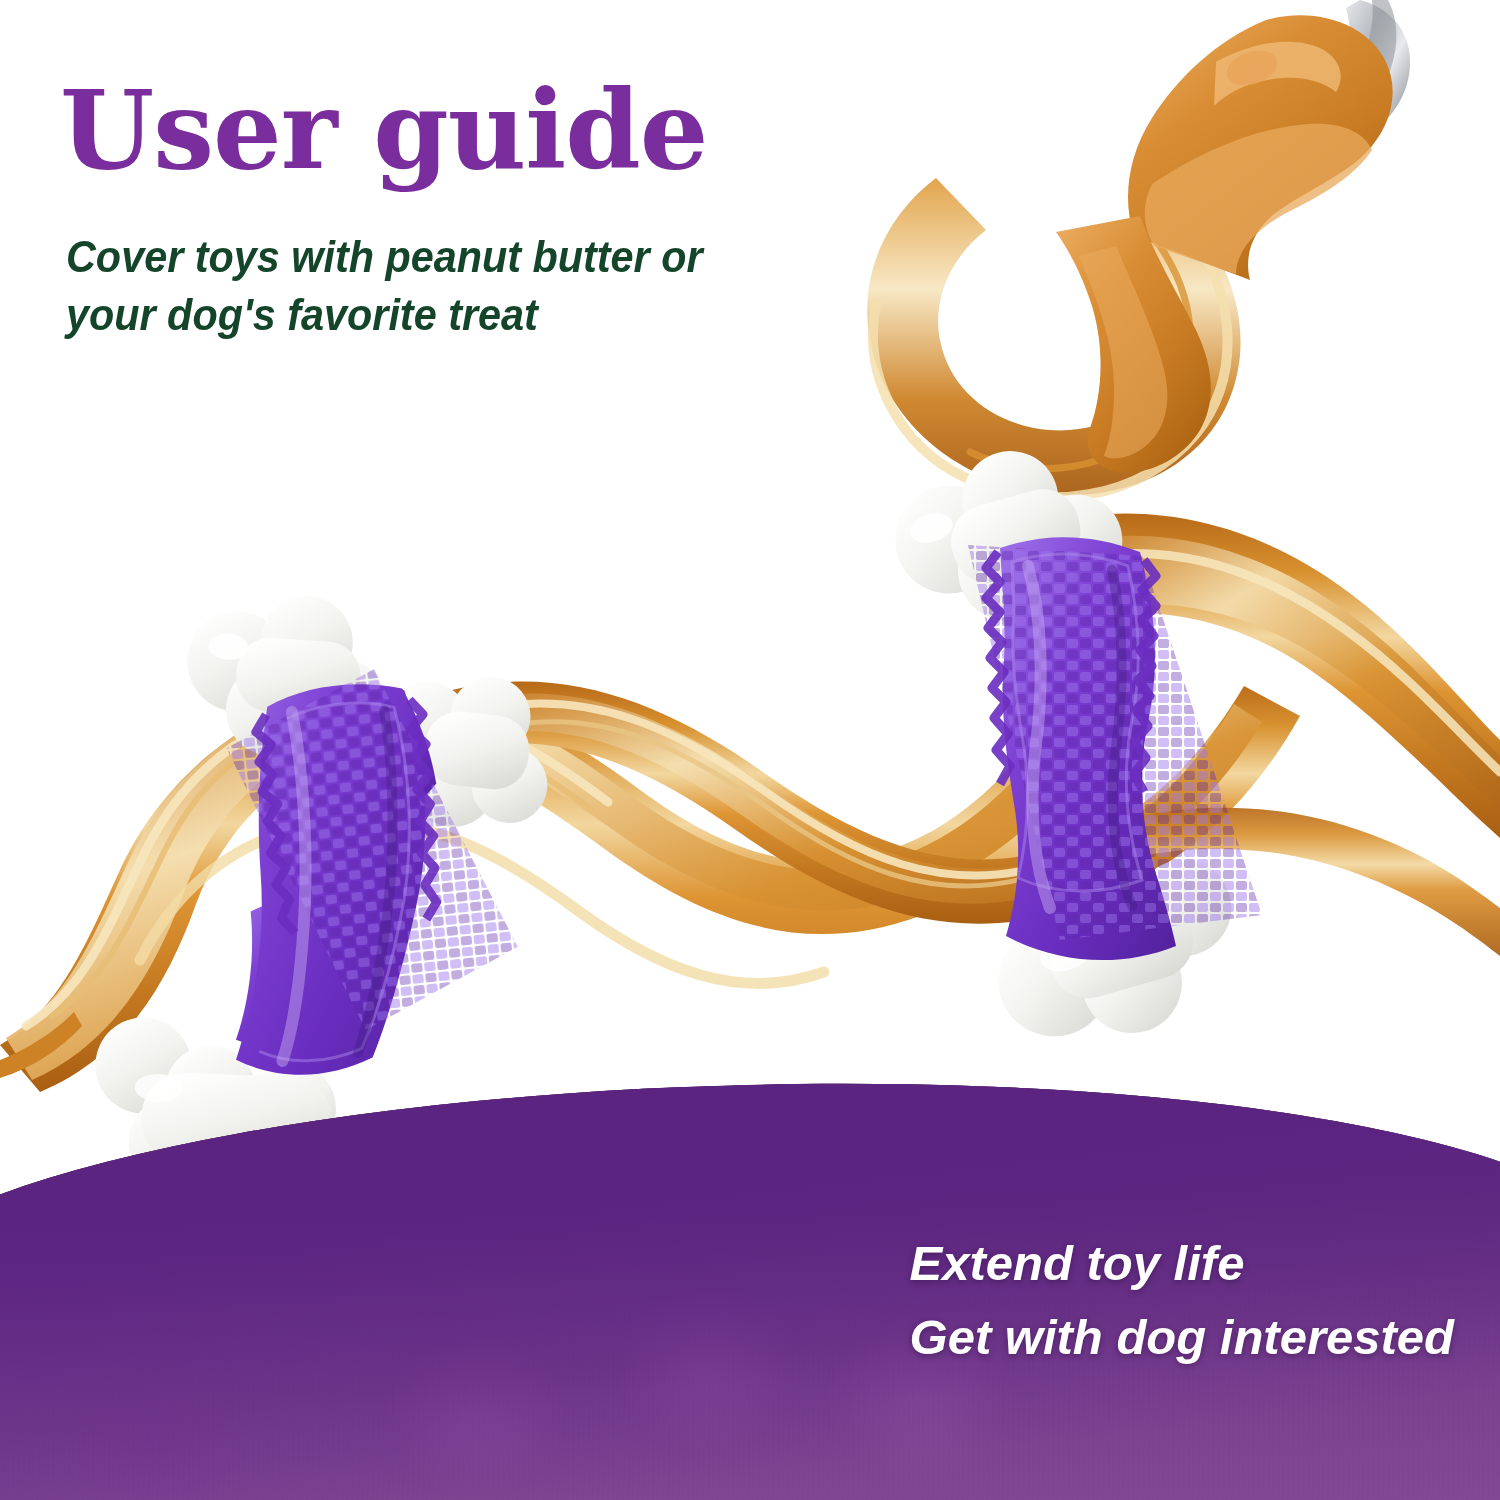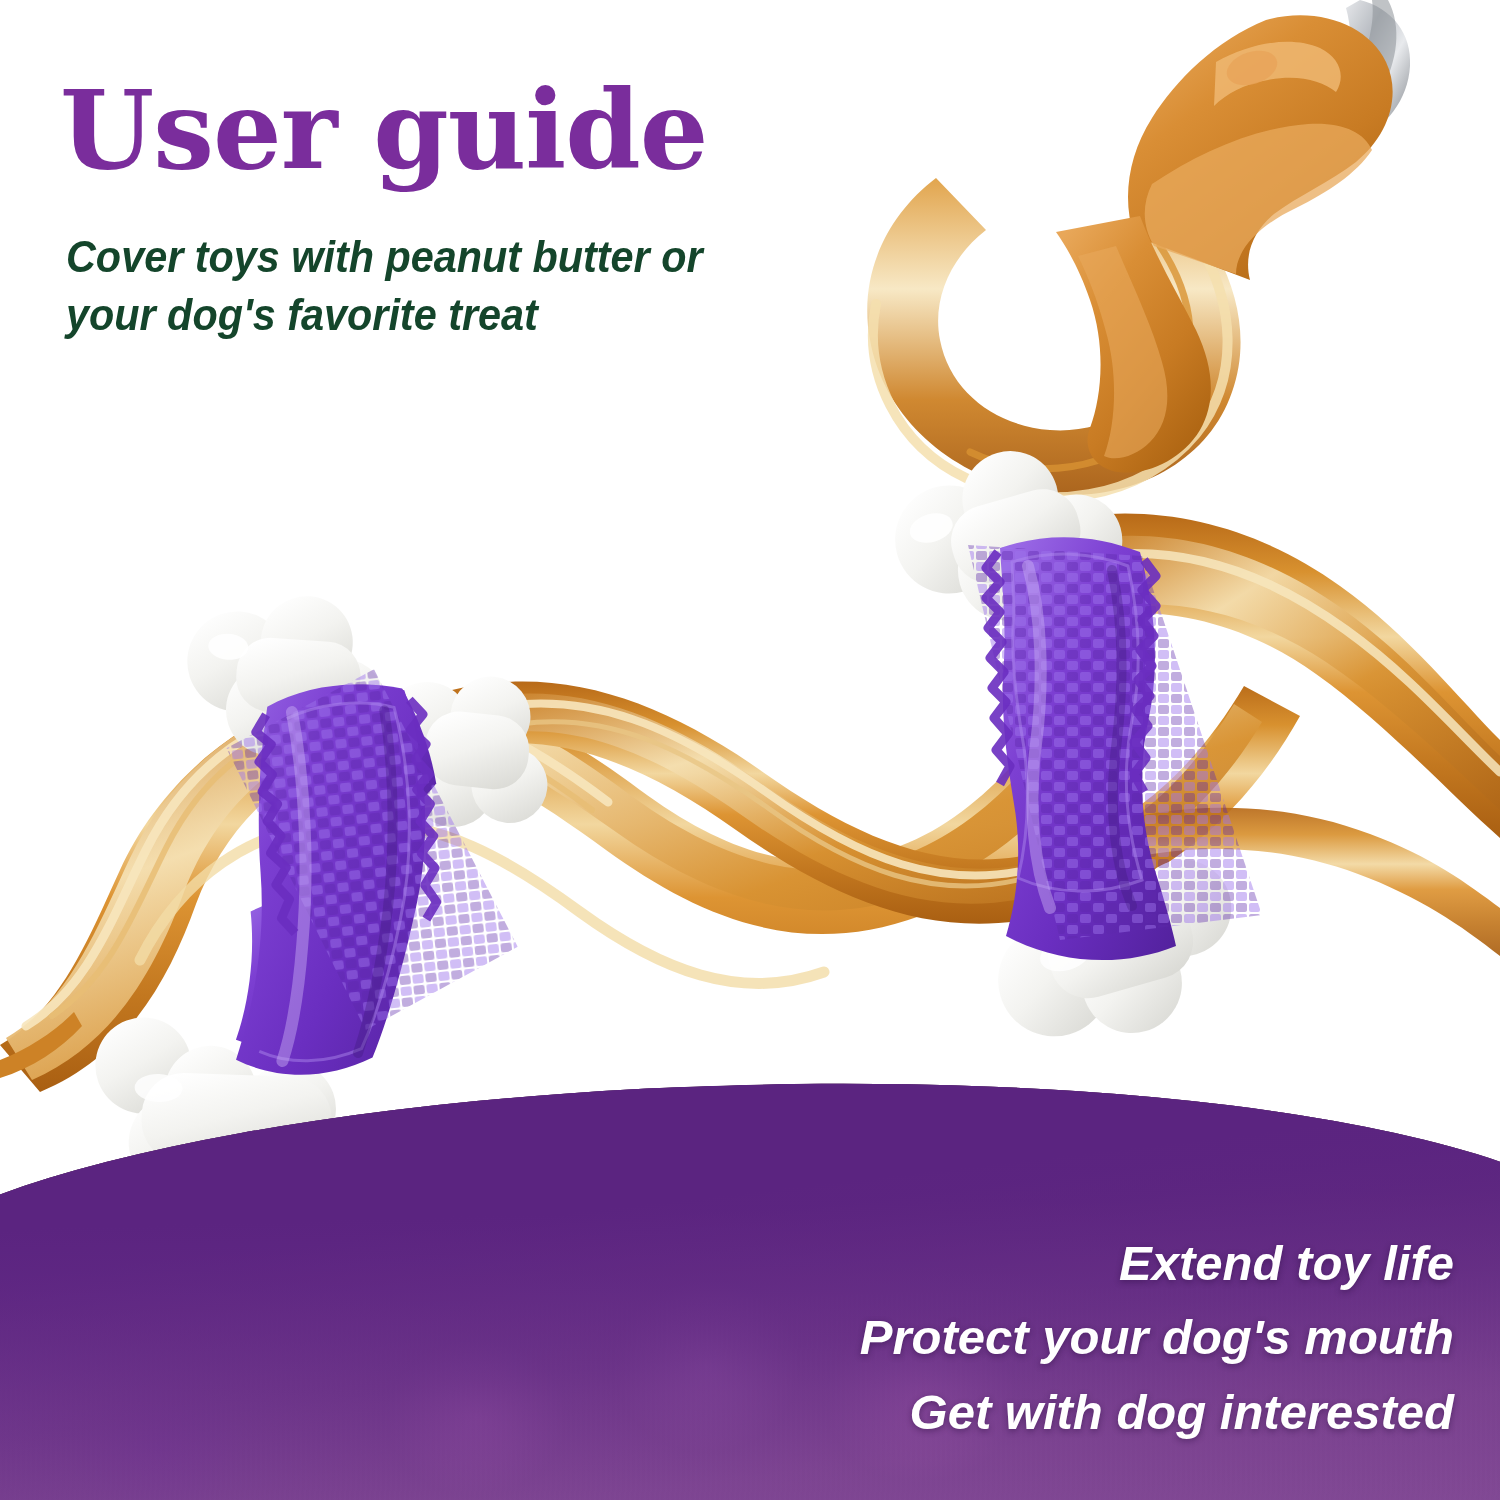--- a/index.html
+++ b/index.html
@@ -59,21 +59,20 @@
                       rgba(128,62,158,.80) 66%, rgba(140,74,168,.78) 100%);
     mix-blend-mode:normal;
   }
   #panel-tint2{
     position:absolute;inset:0;
     background:linear-gradient(180deg, #5b2480 0%, rgba(91,36,128,.55) 22%, rgba(120,60,150,.35) 55%, rgba(150,90,175,.30) 100%);
   }
   
   #panel-lines{
     position:absolute;right:46px;top:1226px;
-    text-align:right;
     font-weight:700;font-style:italic;
     color:#ffffff;
     line-height:1.52;
     text-shadow:0 2px 6px rgba(40,10,60,.45);
   }
   #panel-lines div{white-space:nowrap;}
   .pl1{font-size:49px;}
   .pl2{font-size:49px;}
   .pl3{font-size:49px;}
 
@@ -328,21 +327,20 @@
 
   <div id="panel">
     <div id="panel-photo"></div>
     <div id="panel-grass"></div>
     <div id="panel-tint"></div>
     <div id="panel-tint2"></div>
   </div>
 
   <div id="panel-lines">
     <div class="pl1">Extend toy life</div>
-    <div class="pl2">Protect your dog's mouth</div>
     <div class="pl3">Get with dog interested</div>
   </div>
 
   <div id="title">User guide</div>
   <div id="subtitle">
     <div>Cover toys with peanut butter or</div>
     <div>your dog's favorite treat</div>
   </div>
 
 </div>

